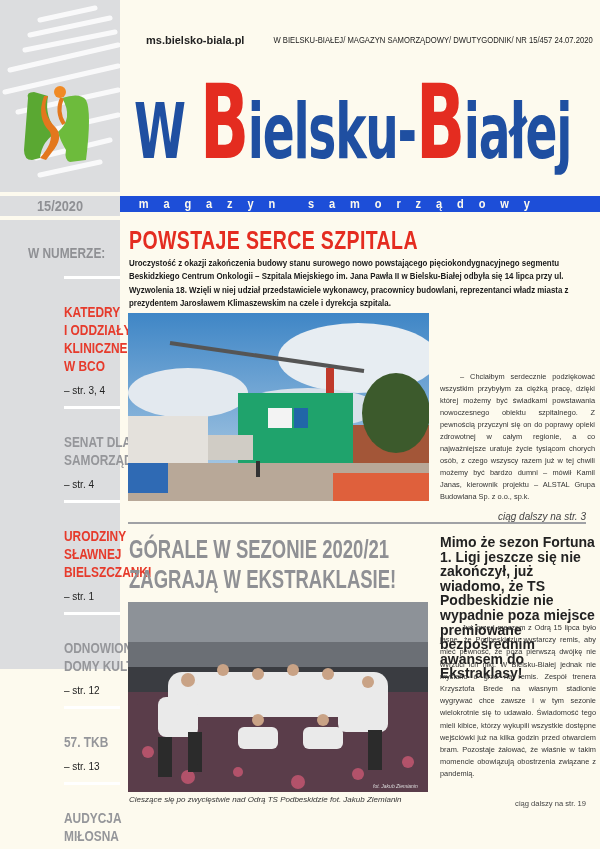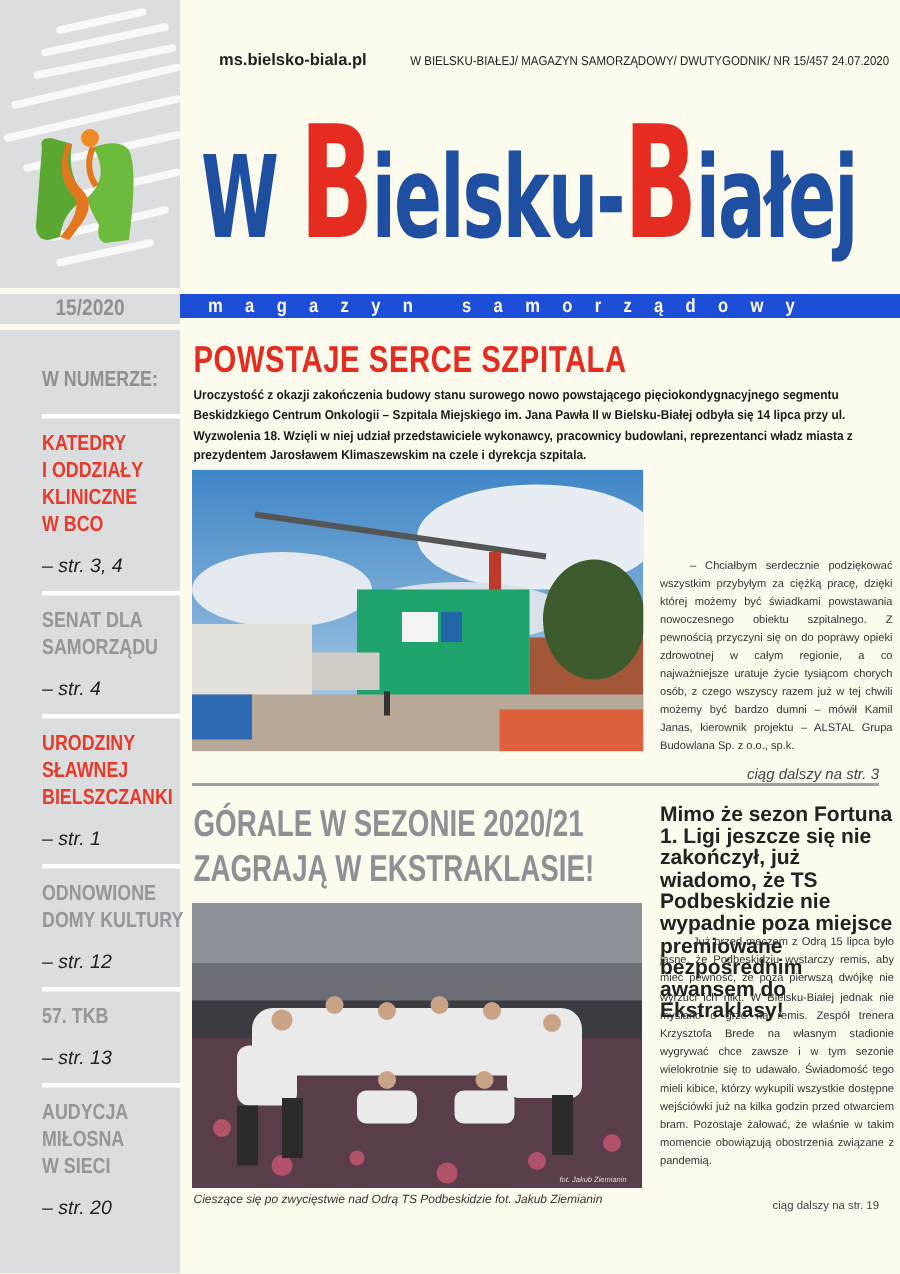--- a/index.html
+++ b/index.html
@@ -2,46 +2,46 @@
 <html><head>
 <meta charset="utf-8">
 <style>
   html, body { margin:0; padding:0; }
   body {
     width:600px; height:849px; overflow:hidden; position:relative;
     background:#fdfaee;
     font-family:"Liberation Sans", sans-serif;
   }
   .sidebar {
-    position:absolute; left:0; top:0; width:120px; height:849px;
+    position:absolute; left:0; top:0; width:120px; height:669px;
     background:#dcdddf;
   }
   .logo-wrap { position:absolute; left:0; top:0; width:120px; height:185px; overflow:hidden; }
   .logo-wrap svg { position:absolute; left:0; top:0; }
   .issue-band {
     position:absolute; left:0; top:192px; width:120px; height:20px;
     background:#dcdddf; border-top:4px solid #fdfaee; border-bottom:4px solid #fdfaee;
   }
   .issue-band span {
     display:block; text-align:center; font-weight:bold; font-size:15px; line-height:20px;
     color:#8f9094; letter-spacing:0px; transform:scaleX(0.85);
   }
   .toc { position:absolute; left:28px; top:245px; width:92px; }
   .toc-title {
     font-weight:bold; font-size:14.5px; color:#8f9094; margin:0 0 15px 0;
     transform:scaleX(0.82); transform-origin:left; white-space:nowrap;
   }
-  .toc-item { border-top:3px solid #ffffff; padding-top:8px; margin-bottom:10px; margin-right:-0px; }
+  .toc-item { border-top:3px solid #ffffff; padding-top:24px; margin-bottom:10px; margin-right:-0px;margin-left:36px; }
   .toc-item .t {
     font-weight:bold; font-size:14.5px; line-height:18px; text-transform:uppercase;
     transform:scaleX(0.82); transform-origin:left; white-space:nowrap;
   }
   .toc-item .t.red { color:#e63a2b; }
   .toc-item .t.grey { color:#95969a; }
-  .toc-item .p { font-size:13px; color:#222; margin-top:10px; margin-bottom:2px;font-style:italic; }
+  .toc-item .p { font-size:10px; color:#222; margin-top:10px; margin-bottom:2px; }
 
   .topline {
     position:absolute; left:128px; top:34px; width:465px; height:14px;
     font-size:10px; color:#222;
   }
   .topline .url { position:absolute; left:18px; top:0; font-weight:bold; font-size:11px; }
   .topline .meta { position:absolute; right:0; top:1px; font-size:8.5px; white-space:nowrap; transform:scaleX(0.9); transform-origin:right; }
 
   .masthead {
     position:absolute; left:134px; top:72px; height:110px; white-space:nowrap;

